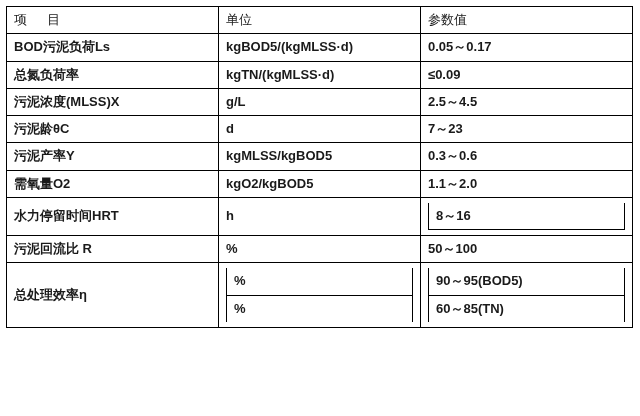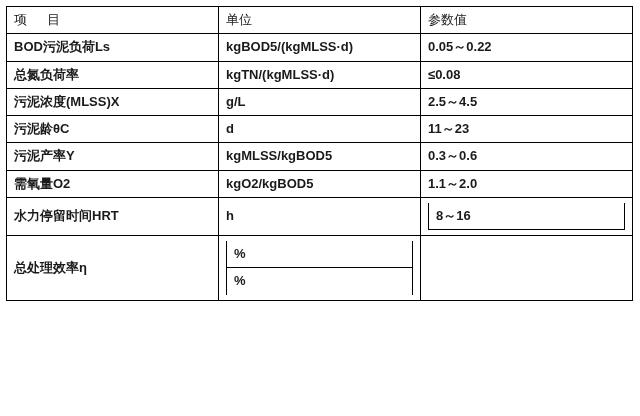--- a/index.html
+++ b/index.html
@@ -86,39 +86,39 @@
     <tbody>
       <tr>
         <td class="head"><span class="head-spread">项　目</span></td>
         <td class="head">单位</td>
         <td class="head">参数值</td>
       </tr>
 
       <tr>
         <td>BOD污泥负荷Ls</td>
         <td>kgBOD5/(kgMLSS·d)</td>
-        <td>0.05～0.22</td>
+        <td>0.05～0.17</td>
       </tr>
 
       <tr>
         <td>总氮负荷率</td>
         <td>kgTN/(kgMLSS·d)</td>
-        <td>≤0.08</td>
+        <td>≤0.09</td>
       </tr>
 
       <tr>
         <td>污泥浓度(MLSS)X</td>
         <td>g/L</td>
         <td>2.5～4.5</td>
       </tr>
 
       <tr>
         <td>污泥龄θC</td>
         <td>d</td>
-        <td>11～23</td>
+        <td>7～23</td>
       </tr>
 
       <tr>
         <td>污泥产率Y</td>
         <td>kgMLSS/kgBOD5</td>
         <td>0.3～0.6</td>
       </tr>
 
       <tr>
         <td>需氧量O2</td>
@@ -133,38 +133,49 @@
           <table class="nested">
             <tbody>
               <tr>
                 <td class="sub first">8～16</td>
               </tr>
             </tbody>
           </table>
         </td>
       </tr>
 
+      <tr>
+        <td>污泥回流比 R</td>
+        <td>%</td>
+        <td>50～100</td>
+      </tr>
 
 
       <tr>
         <td>总处理效率η</td>
         <td class="no-pad">
           <table class="nested">
             <tbody>
               <tr>
                 <td class="sub first">%</td>
               </tr>
               <tr>
                 <td class="sub last">%</td>
               </tr>
             </tbody>
           </table>
         </td>
         <td class="no-pad">
           <table class="nested">
             <tbody>
+              <tr>
+                <td class="sub first">90～95(BOD5)</td>
+              </tr>
+              <tr>
+                <td class="sub last">60～85(TN)</td>
+              </tr>
             </tbody>
           </table>
         </td>
       </tr>
     </tbody>
   </table>
 </div>
 
 </body></html>

